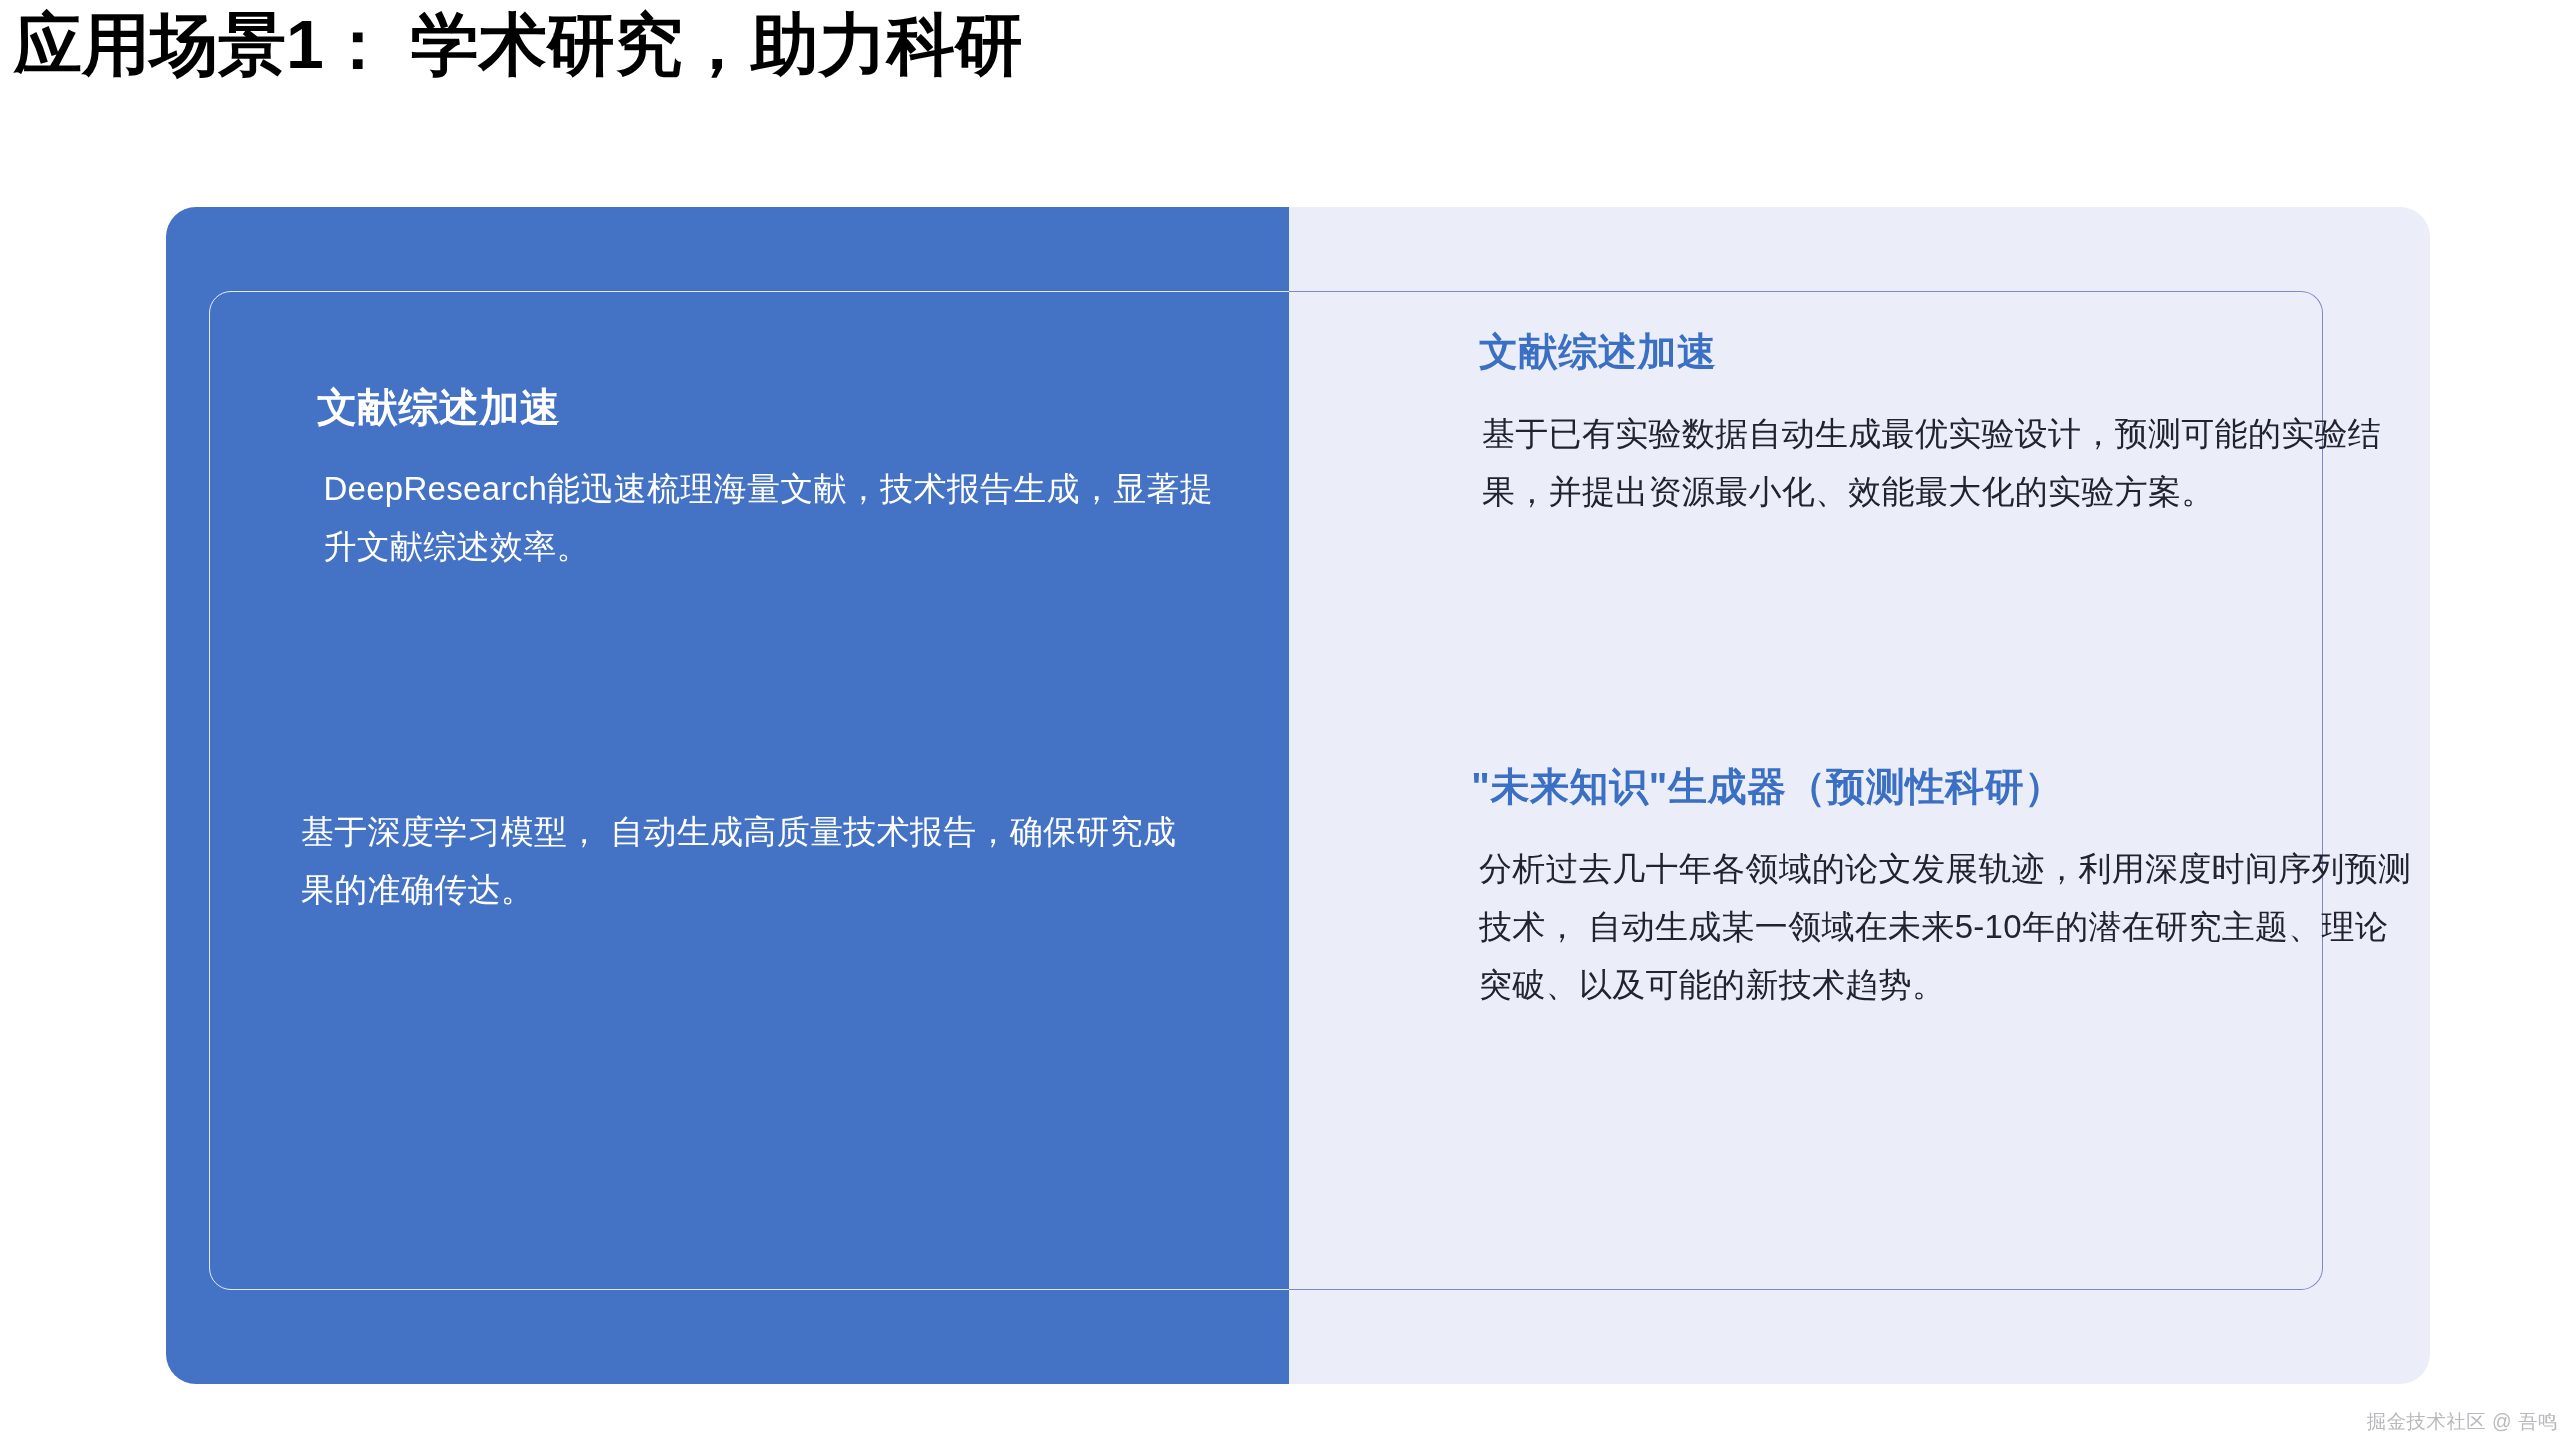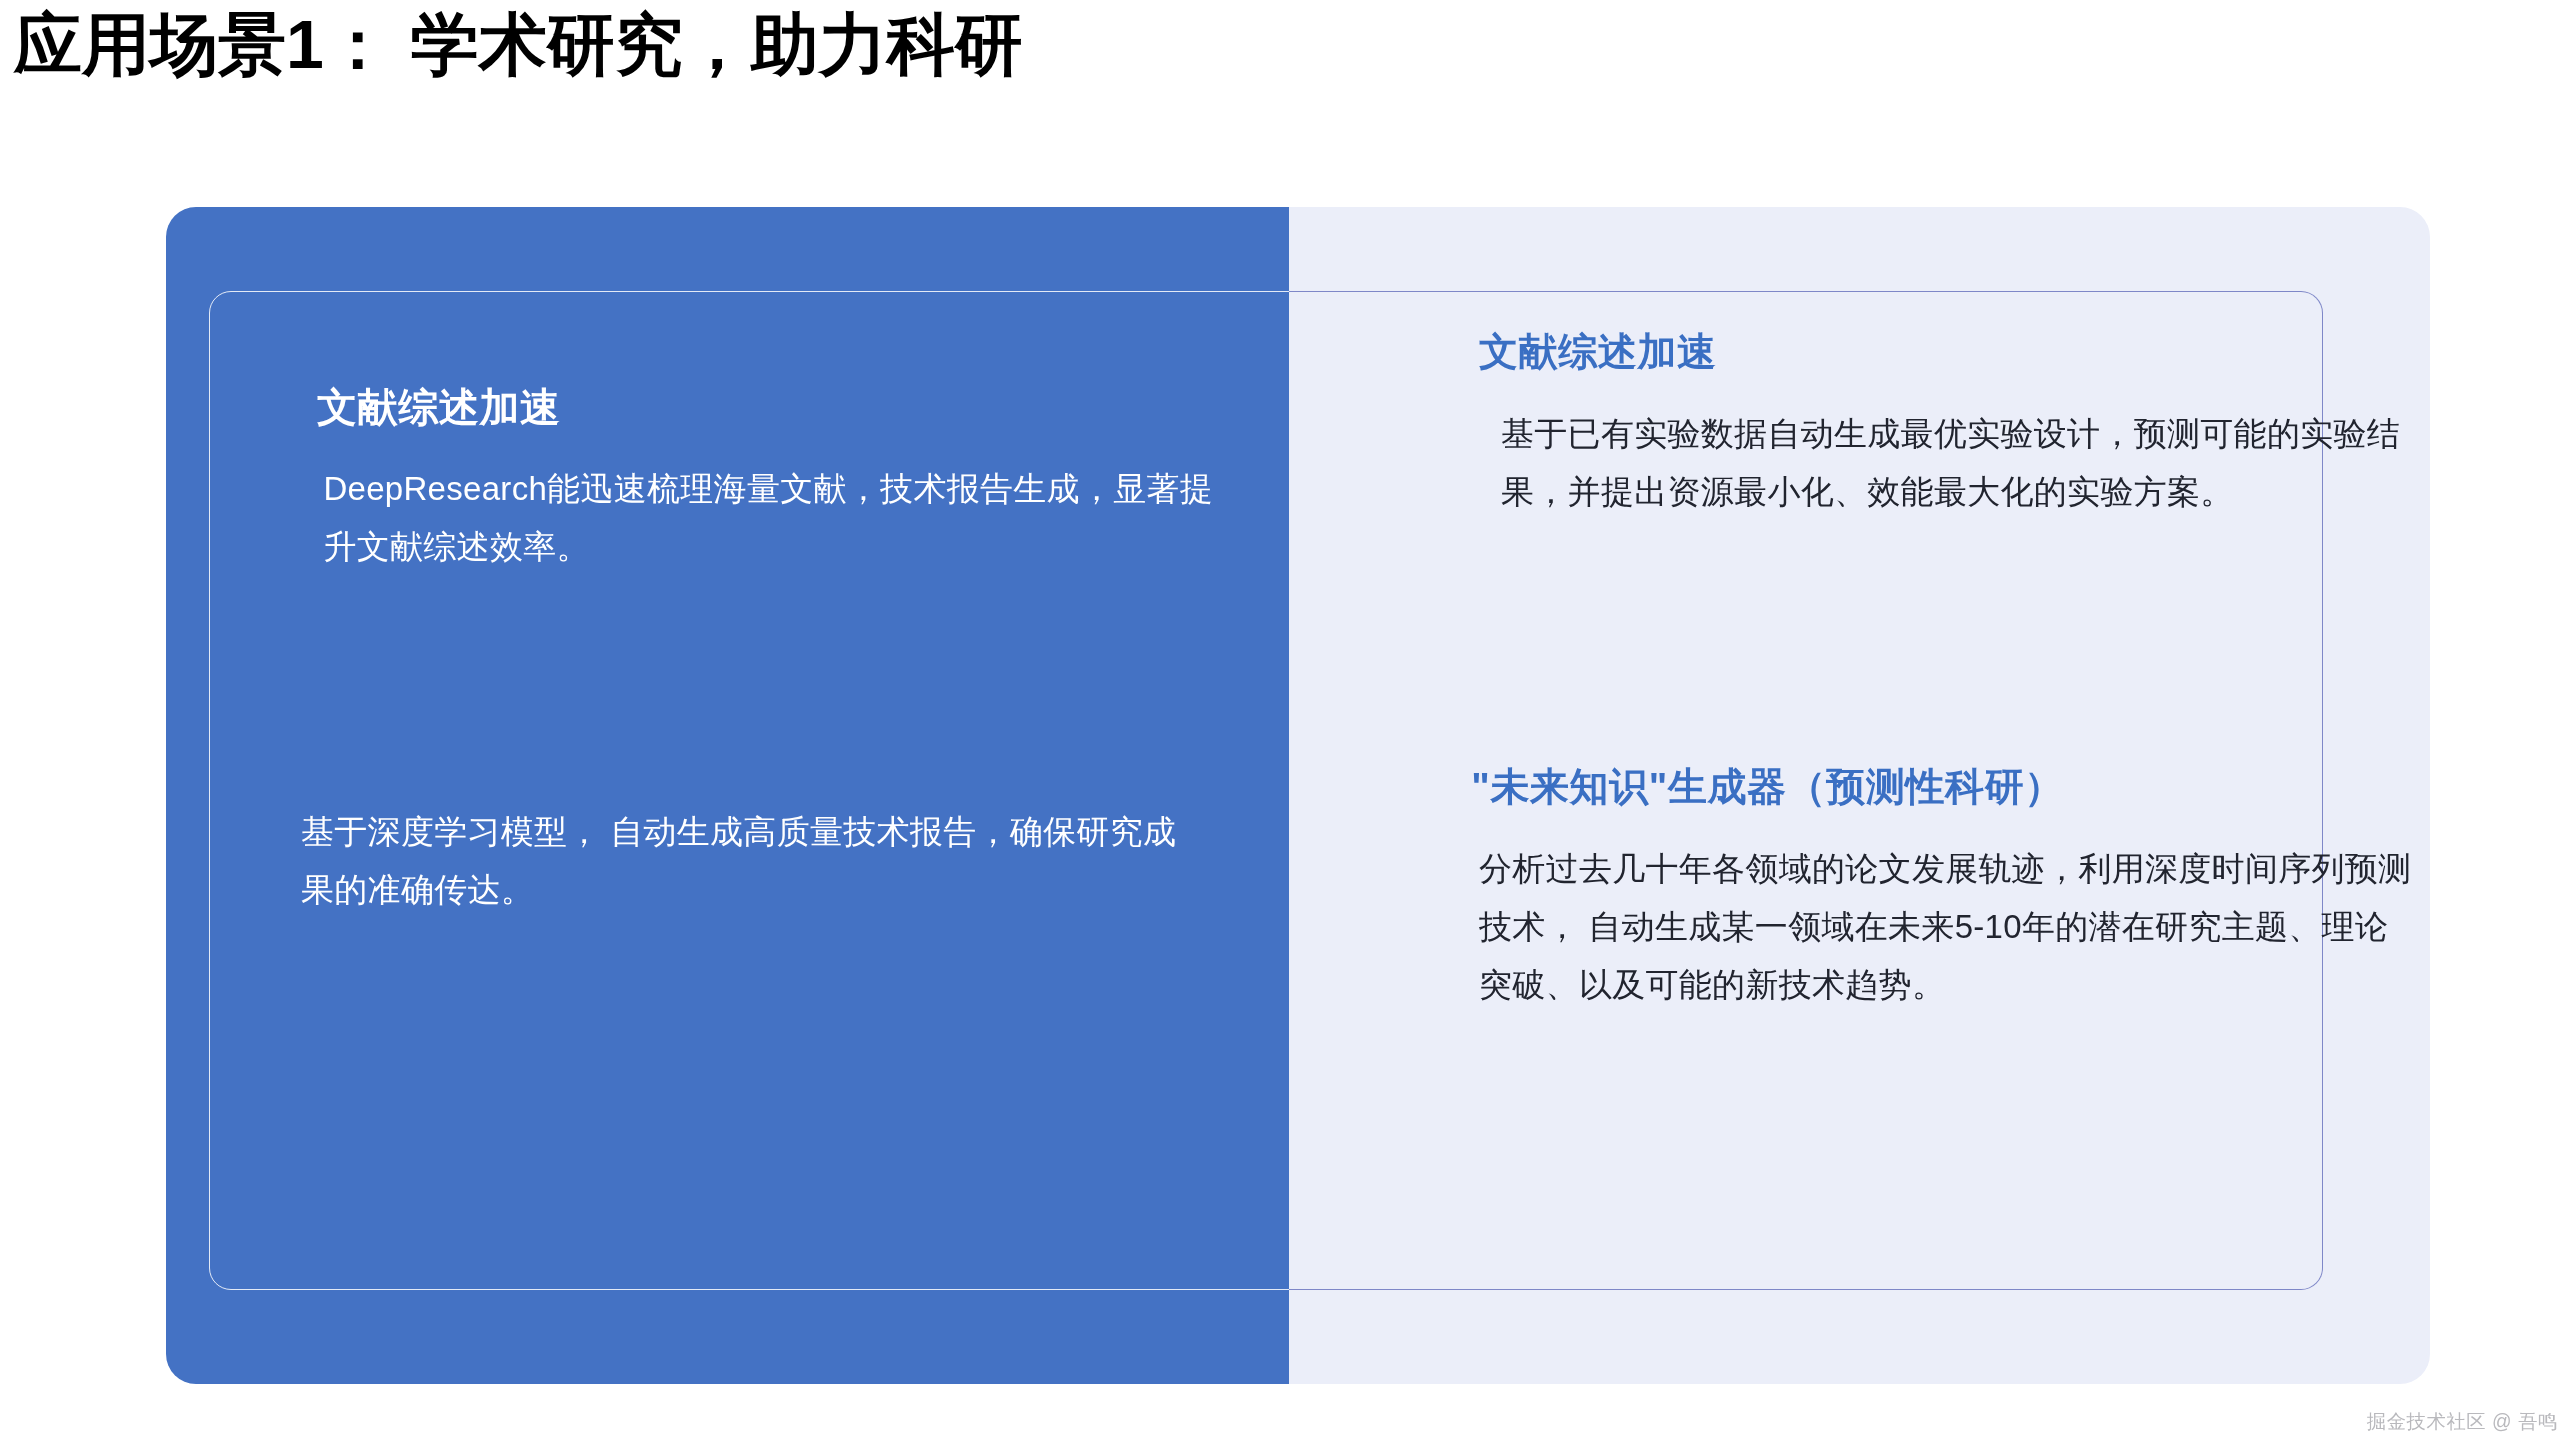--- a/index.html
+++ b/index.html
@@ -106,21 +106,21 @@
   }
 
   
   #blk-lit{    top:174px; left:16px;  width:902px; }
   #blk-report{ top:596px; left:0;  width:902px; }
   #blk-exp{    top:119px; left:0;  width:927px; }
   #blk-future{ top:554px; left:0;  width:940px; }
 
   .h-left, .h-right { margin:0 0 27px 0; }
   #blk-lit .p-left{ margin-left:6.4px; }
-  #blk-exp .p-right{ margin-left:22px; }
+  #blk-exp .p-right{ margin-left:3px; }
   #blk-future .h-right{ margin-left:-7.7px; }
 
   
   #watermark{
     position:absolute;
     right:18px; bottom:14px;
     font-size:19.3px;
     color:#b9b9bd;
     white-space:pre;
     letter-spacing:0.6px;

